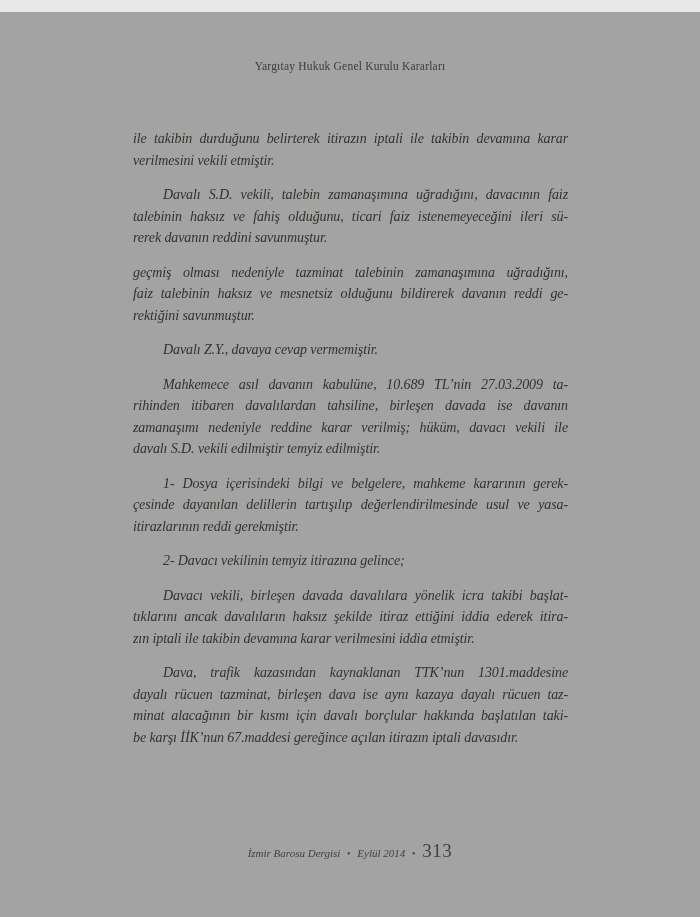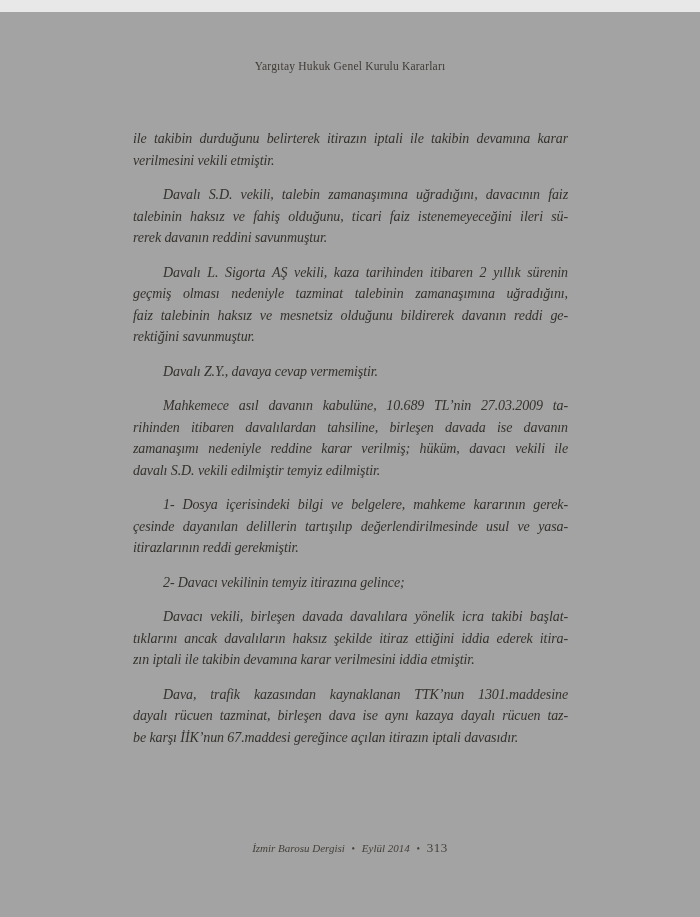--- a/index.html
+++ b/index.html
@@ -68,21 +68,21 @@
   }
   .running-footer .it {
     font-style: italic;
   }
   .running-footer .sep {
     margin: 0 4px;
     font-size: 10px;
   }
   .running-footer .pagenum {
     font-style: normal;
-    font-size: 13px;
+    font-size: 19px;
     letter-spacing: 0.5px;
   }
 </style>
 </head>
 <body>
 
 <div class="page">
 
   <div class="running-header">Yargıtay Hukuk Genel Kurulu Kararları</div>
 
@@ -90,21 +90,20 @@
       <div class="paragraph">
         <div class="line">ile takibin durduğunu belirterek itirazın iptali ile takibin devamına karar</div>
         <div class="line last">verilmesini vekili etmiştir.</div>
       </div>
       <div class="paragraph">
         <div class="line first">Davalı S.D. vekili, talebin zamanaşımına uğradığını, davacının faiz</div>
         <div class="line">talebinin haksız ve fahiş olduğunu, ticari faiz istenemeyeceğini ileri sü-</div>
         <div class="line last">rerek davanın reddini savunmuştur.</div>
       </div>
       <div class="paragraph">
-        <div class="line first">Davalı L. Sigorta AŞ vekili, kaza tarihinden itibaren 2 yıllık sürenin</div>
         <div class="line">geçmiş olması nedeniyle tazminat talebinin zamanaşımına uğradığını,</div>
         <div class="line">faiz talebinin haksız ve mesnetsiz olduğunu bildirerek davanın reddi ge-</div>
         <div class="line last">rektiğini savunmuştur.</div>
       </div>
       <div class="paragraph">
         <div class="line last first">Davalı Z.Y., davaya cevap vermemiştir.</div>
       </div>
       <div class="paragraph">
         <div class="line first">Mahkemece asıl davanın kabulüne, 10.689 TL’nin 27.03.2009 ta-</div>
         <div class="line">rihinden itibaren davalılardan tahsiline, birleşen davada ise davanın</div>
@@ -120,20 +119,21 @@
         <div class="line last first">2- Davacı vekilinin temyiz itirazına gelince;</div>
       </div>
       <div class="paragraph">
         <div class="line first">Davacı vekili, birleşen davada davalılara yönelik icra takibi başlat-</div>
         <div class="line">tıklarını ancak davalıların haksız şekilde itiraz ettiğini iddia ederek itira-</div>
         <div class="line last">zın iptali ile takibin devamına karar verilmesini iddia etmiştir.</div>
       </div>
       <div class="paragraph">
         <div class="line first">Dava, trafik kazasından kaynaklanan TTK’nun 1301.maddesine</div>
         <div class="line">dayalı rücuen tazminat, birleşen dava ise aynı kazaya dayalı rücuen taz-</div>
+        <div class="line">minat alacağının bir kısmı için davalı borçlular hakkında başlatılan taki-</div>
         <div class="line last">be karşı İİK’nun 67.maddesi gereğince açılan itirazın iptali davasıdır.</div>
       </div>
     </main>
 
   <div class="running-footer">
     <span class="it">İzmir Barosu Dergisi</span>
     <span class="sep">•</span>
     <span class="it">Eylül 2014</span>
     <span class="sep">•</span>
     <span class="pagenum">313</span>

